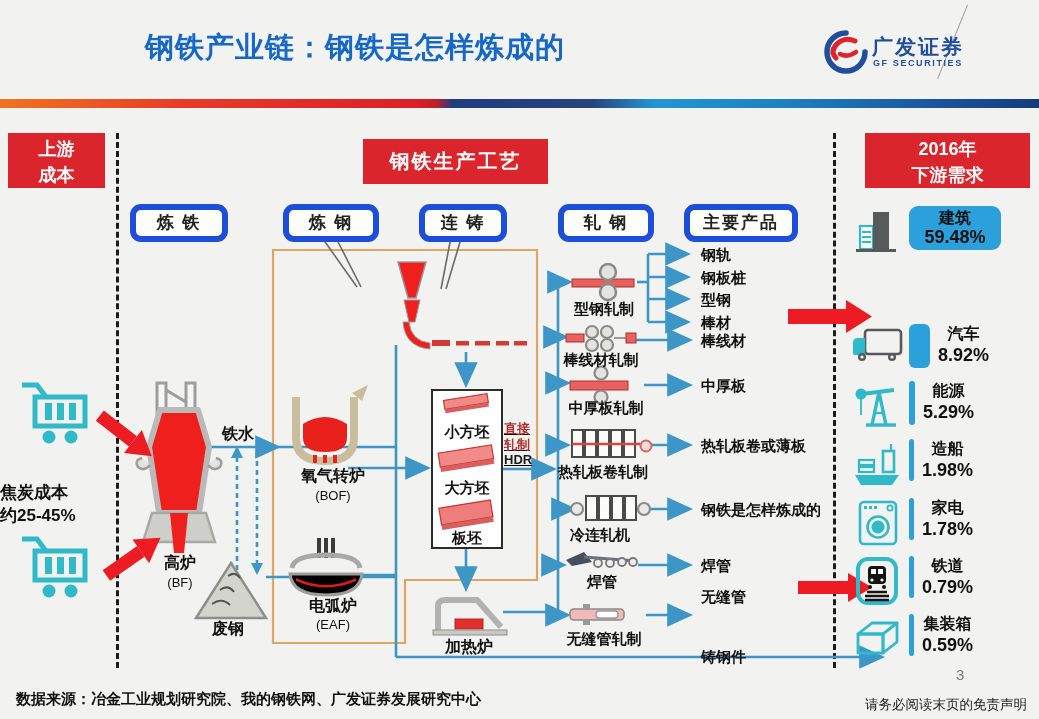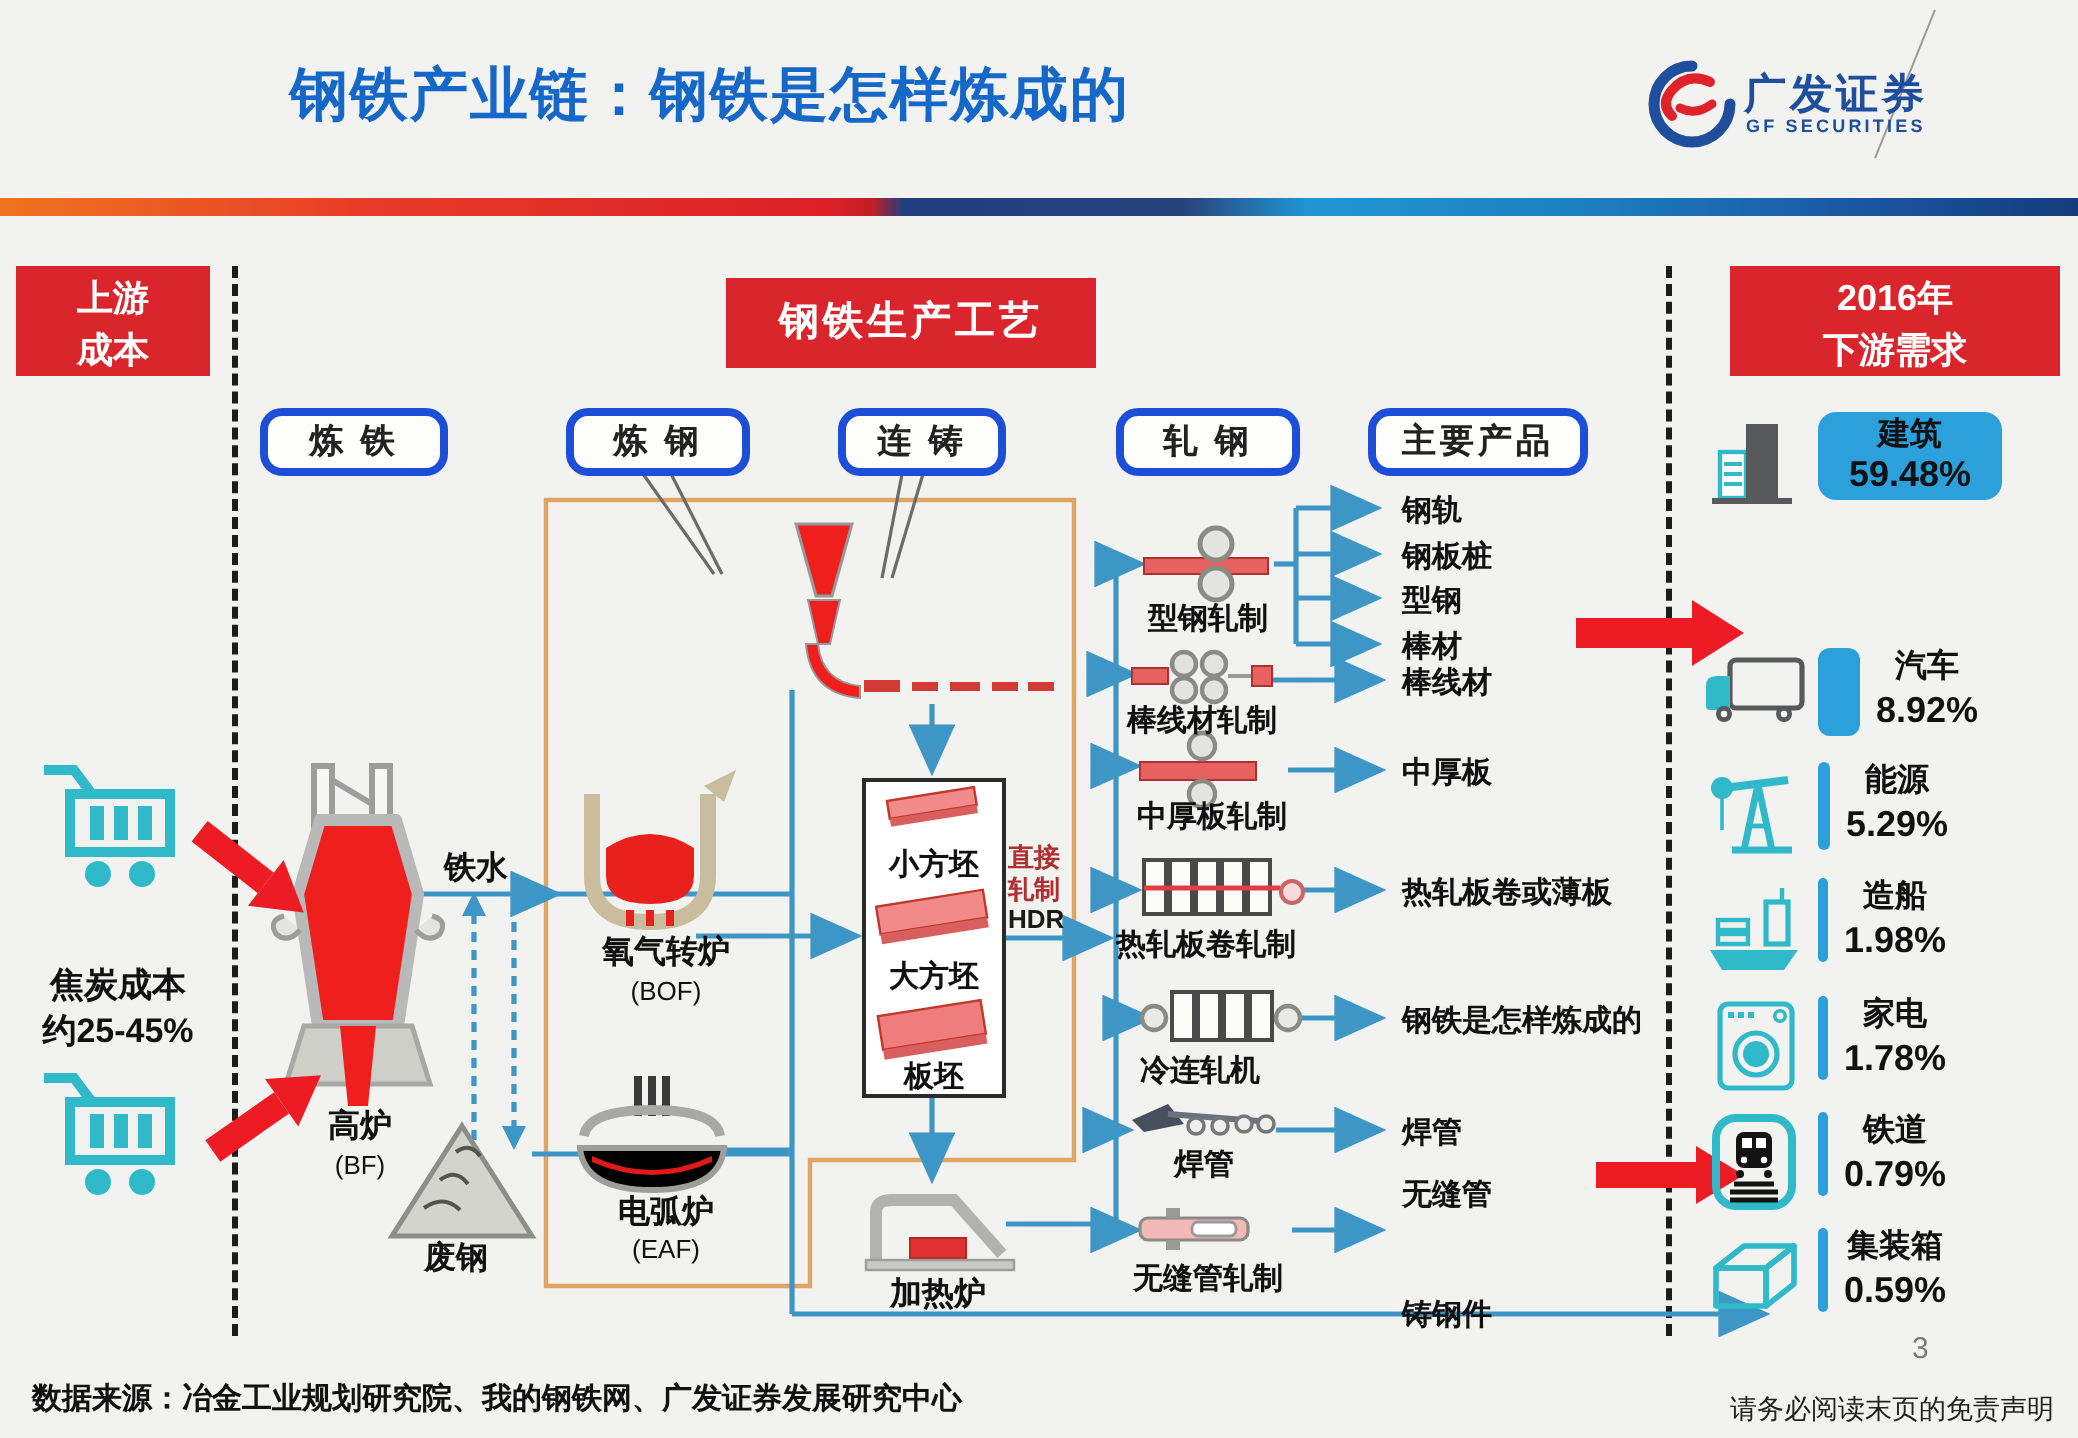--- a/index.html
+++ b/index.html
@@ -15,29 +15,29 @@
     background:linear-gradient(90deg,#ef7420 0%,#e73a28 18%,#dc2026 40%,#c11e27 42%,#203d80 43.5%,#28437c 57%,#2196d4 63%,#1d7fc0 76%,#1a55a0 90%,#143c7c 100%);}
   
   .redbox{background:#d9252b;color:#fff;font-weight:700;text-align:center;}
   .up-box{left:8px;top:133px;width:97px;height:55px;font-size:18px;line-height:1.45;padding-top:3px;box-sizing:border-box;}
   .proc-box{left:363px;top:139px;width:185px;height:45px;font-size:20px;line-height:45px;letter-spacing:2px;}
   .demand-title{left:865px;top:133px;width:165px;height:55px;font-size:18px;line-height:1.45;padding-top:3px;box-sizing:border-box;}
   
   .vdash{top:133px;height:535px;width:0;border-left:3px dashed #1c1c1c;}
   
   .cost-text{left:0;top:328px;width:118px;text-align:center;font-size:17px;font-weight:700;color:#111;line-height:1.35;}
-  .cost-text2{left:0;top:482px;width:118px;text-align:center;font-size:17px;font-weight:700;color:#111;line-height:1.35;}
-  
-  .stage{top:204px;height:26px;background:#fdfdfb;border:4px solid #1d4ed8;border-radius:11px;
+  .cost-text2{left:0;top:482px;width:118px;font-size:17px;font-weight:700;color:#111;line-height:1.35;}
+  
+  .stage{top:204px;height:26px;background:#fdfdfb;border:6px solid #1d4ed8;border-radius:11px;
          font-size:17px;font-weight:700;color:#222;text-align:center;line-height:26px;letter-spacing:2px;}
   
   .dl{font-weight:700;color:#111;text-align:center;transform:translateX(-50%);white-space:nowrap;}
   .f16{font-size:16px;} .f15{font-size:15px;} .f13{font-size:13px;font-weight:400;}
   .prod{font-weight:700;color:#111;font-size:15px;white-space:nowrap;}
-  .hdr-block{left:504px;top:421px;width:44px;line-height:1.2;font-size:13px;font-weight:700;text-align:left;}
+  .hdr-block{left:504px;top:421px;width:44px;line-height:1.2;font-size:13px;font-weight:700;text-align:left;text-decoration:underline;}
   .hdr-cn{color:#b03030;display:block;}
   .hdr-en{color:#1a1a1a;display:block;}
   
   .demand-row{left:845px;width:194px;height:50px;display:flex;align-items:flex-start;}
   .d-icon{width:64px;display:flex;justify-content:center;flex:0 0 64px;}
   .d-box{width:92px;height:44px;background:#2ba0da;border-radius:9px;display:flex;flex-direction:column;
          justify-content:center;align-items:center;color:#111;font-weight:700;}
   .d-box .l1{font-size:16px;line-height:1.2;} .d-box .l2{font-size:18px;line-height:1.2;}
   .d-bar{background:#2ba0da;border-radius:4px;flex:0 0 auto;}
   .d-text{margin-left:8px;text-align:center;color:#111;font-weight:700;}

